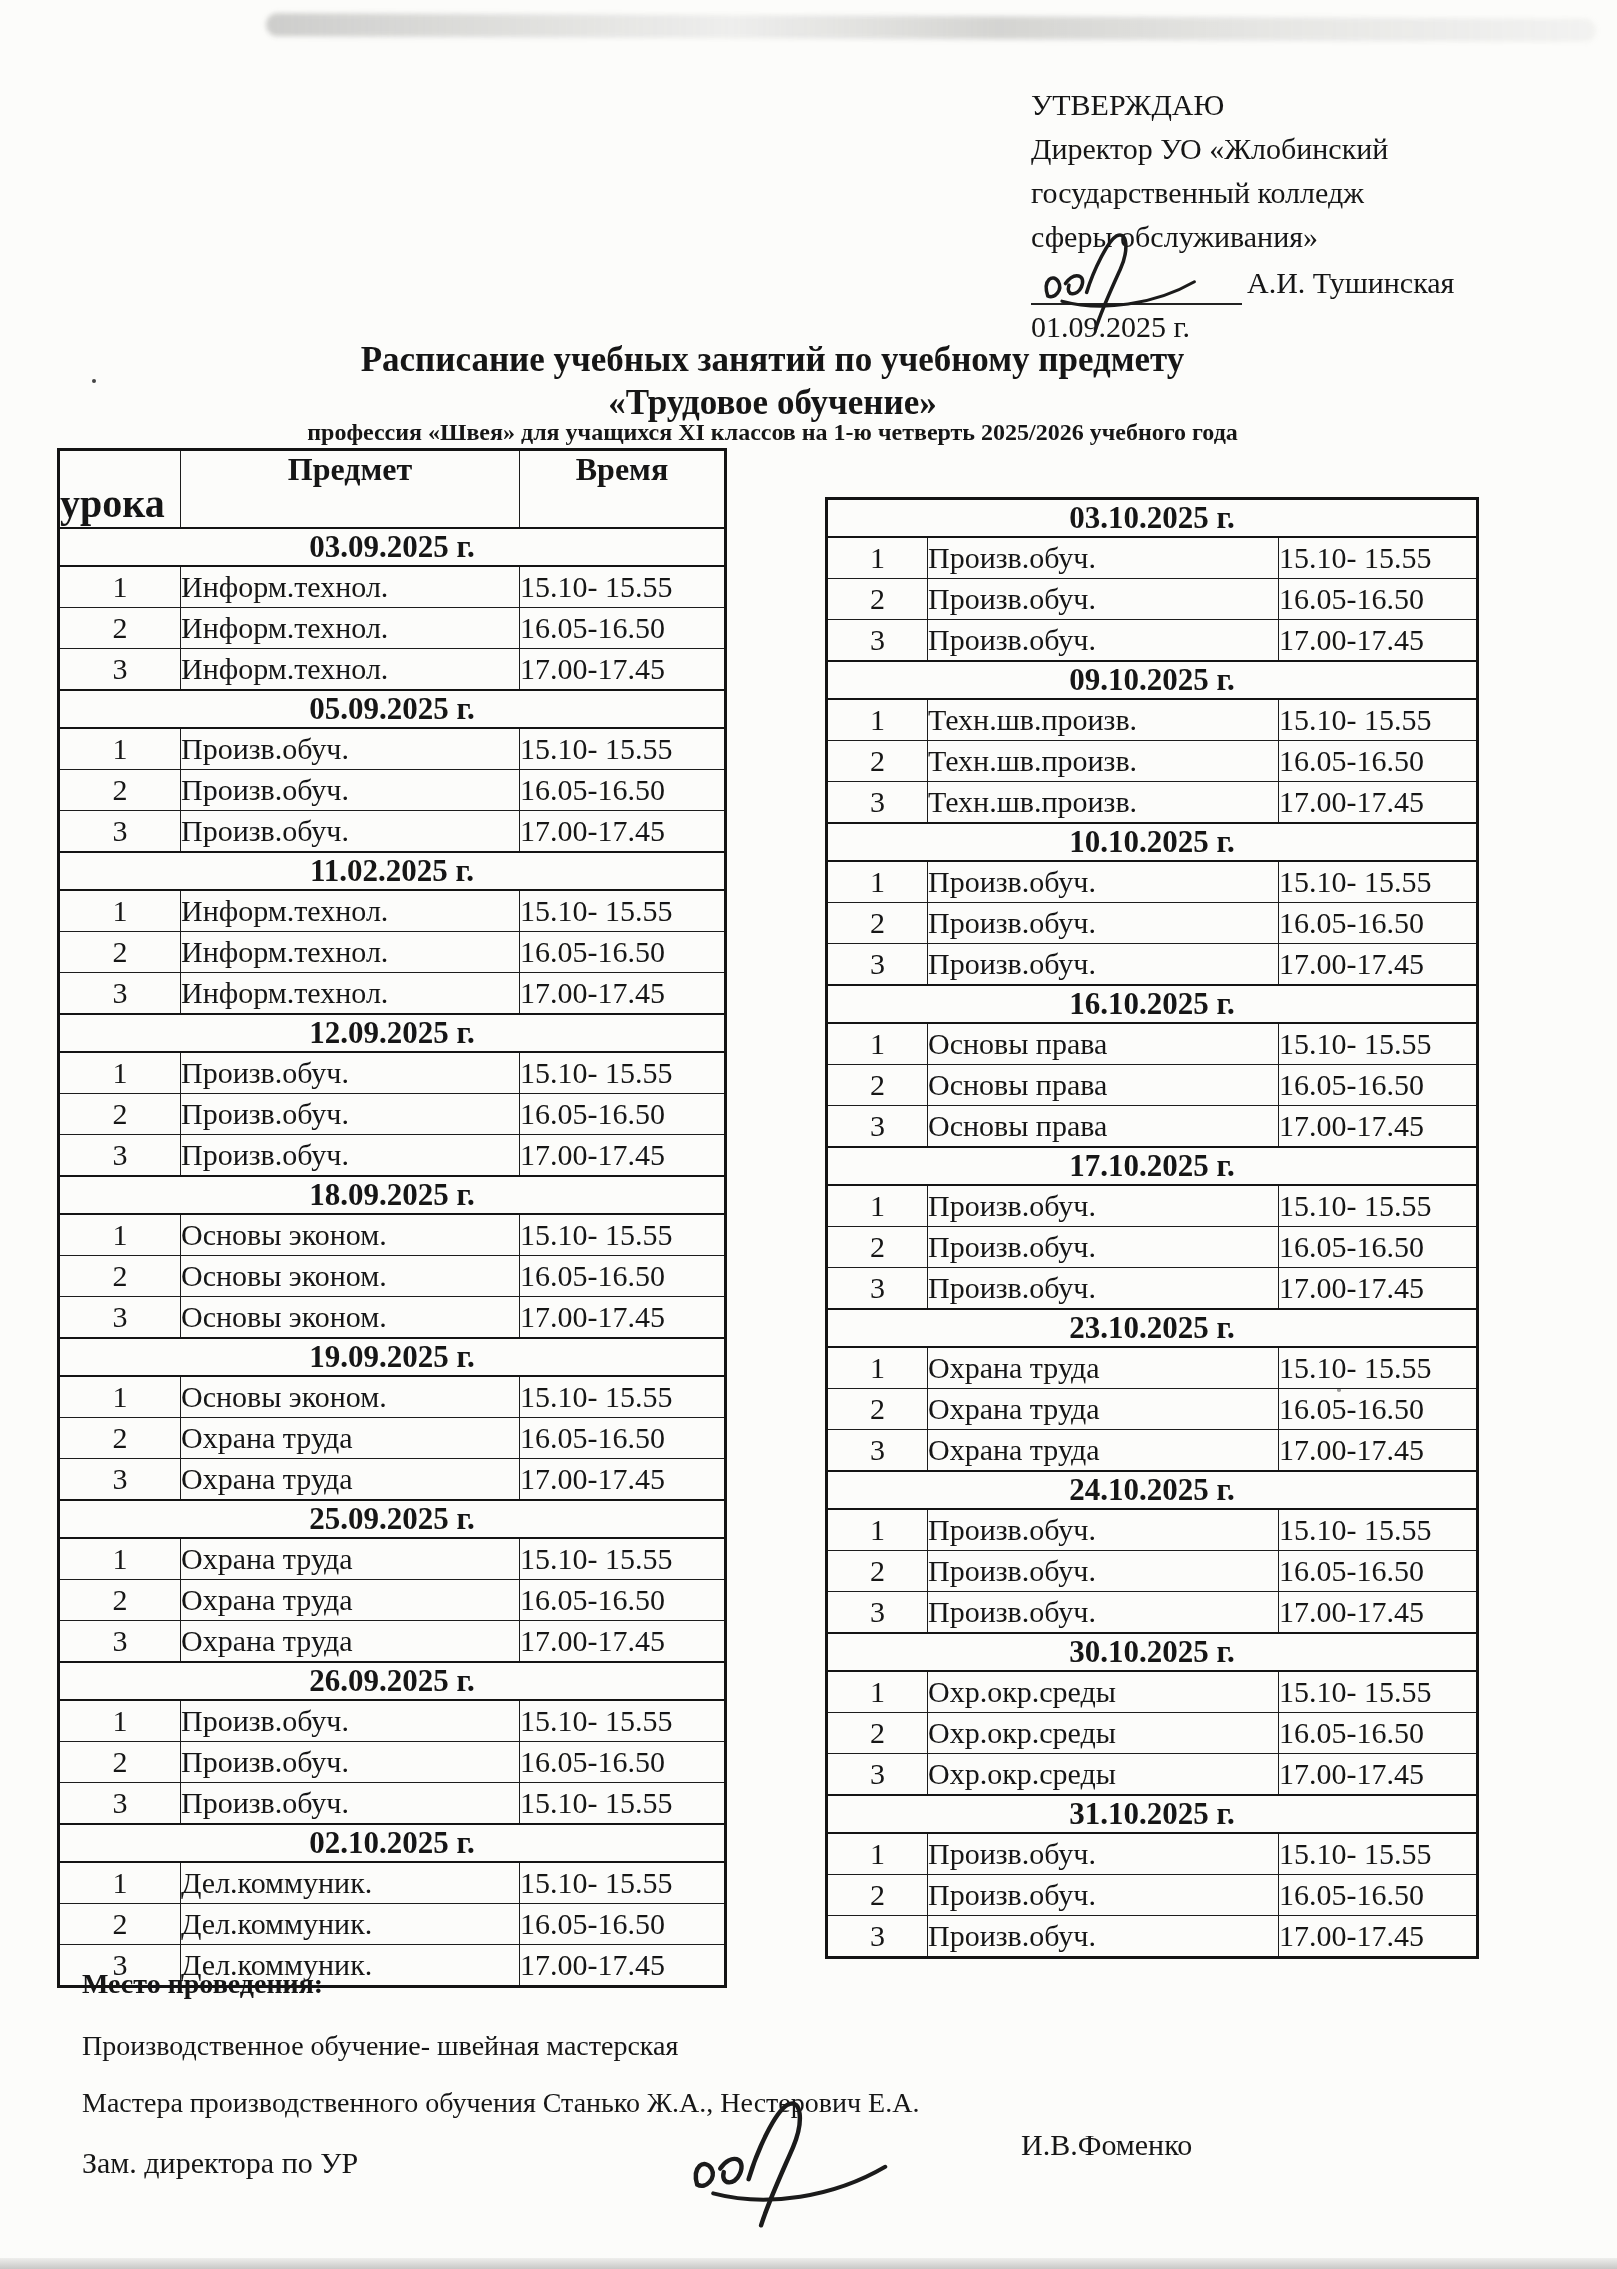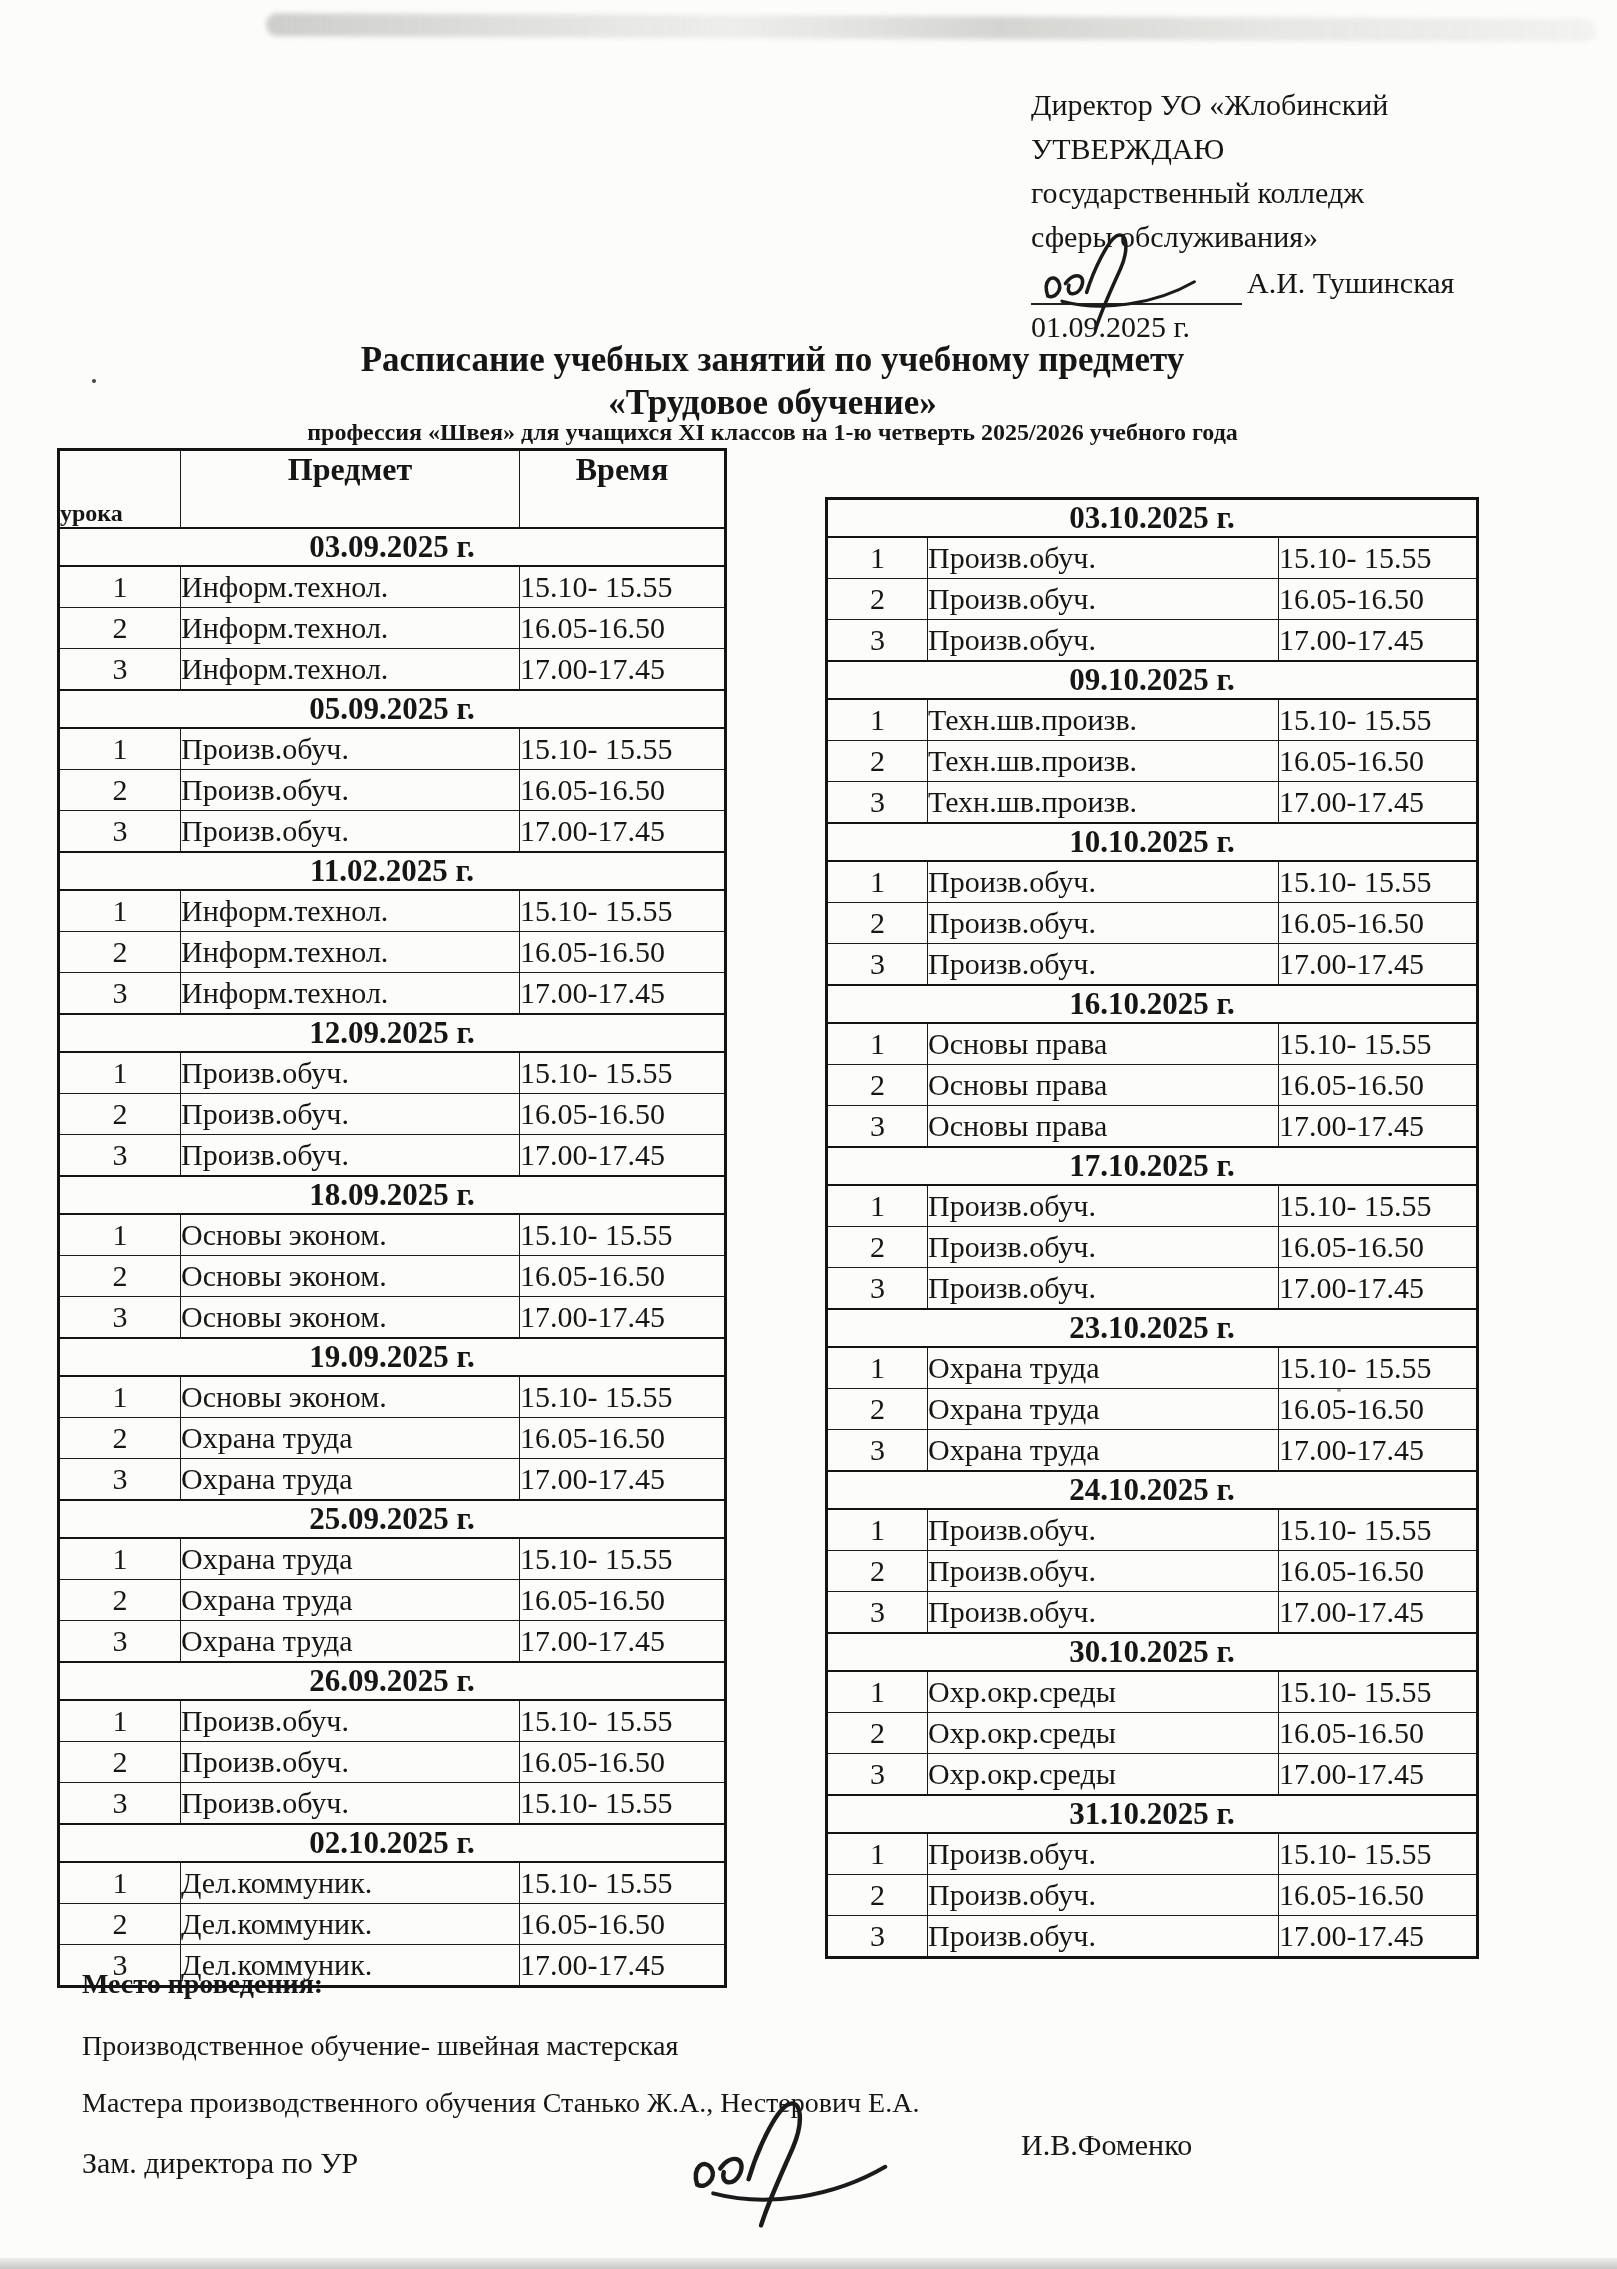--- a/index.html
+++ b/index.html
@@ -49,21 +49,21 @@
   }
 
   
   table.sched{
     position:absolute;border-collapse:collapse;table-layout:fixed;
     font-size:30px;border:3.5px solid #141414;
   }
   table.sched td,table.sched th{border:1.8px solid #1c1c1c;padding:0;}
   table.sched.left{left:57px;top:448px;width:667px;}
   table.sched.right{left:825px;top:497px;width:651px;}
-  th.h-num{vertical-align:bottom;text-align:left;padding:0 0 4.4px 10.6px;height:76px;font-size:24px;font-weight:bold;}
+  th.h-num{vertical-align:bottom;text-align:left;padding:0 0 4.4px 10.6px;height:76px;font-size:40px;font-weight:bold;}
   th.h-subj,th.h-time{vertical-align:top;text-align:center;padding-top:4.4px;font-size:32px;font-weight:bold;}
   tr.date-row td{
     font-weight:bold;text-align:center;height:36px;font-size:31px;
     border-top:2.7px solid #141414;border-bottom:2.7px solid #141414;
   }
   tr.lesson-row td{height:40px;}
   td.num{text-align:center;}
   td.subject{text-align:left;padding-left:23px;}
   td.time{text-align:left;padding-left:25px;}
 
@@ -81,22 +81,22 @@
 </head>
 <body>
 
 <div class="page">
 
   <div class="smudge"></div>
   <div class="speck s1"></div>
   <div class="speck s2"></div>
 
   <div class="approval">
+    <div>УТВЕРЖДАЮ</div>
     <div>Директор УО «Жлобинский</div>
-    <div>УТВЕРЖДАЮ</div>
     <div>государственный колледж</div>
     <div>сферы обслуживания»</div>
     <div class="sig-row">
       <span class="sig-underline">
         <svg class="sig-svg sig-path" width="204" height="106" viewBox="0 0 230 120">
           <path d="M14 78 C8 60 20 52 26 62 C31 71 22 82 14 78 M34 64 C44 50 58 54 52 68 C47 79 34 78 38 66" stroke-width="4"></path>
           <path d="M58 74 C66 48 82 16 92 10 C104 4 106 26 96 48 C86 70 74 96 68 116" stroke-width="4"></path>
           <path d="M30 84 C75 96 135 88 180 62" stroke-width="3.5"></path>
         </svg>
       </span>

